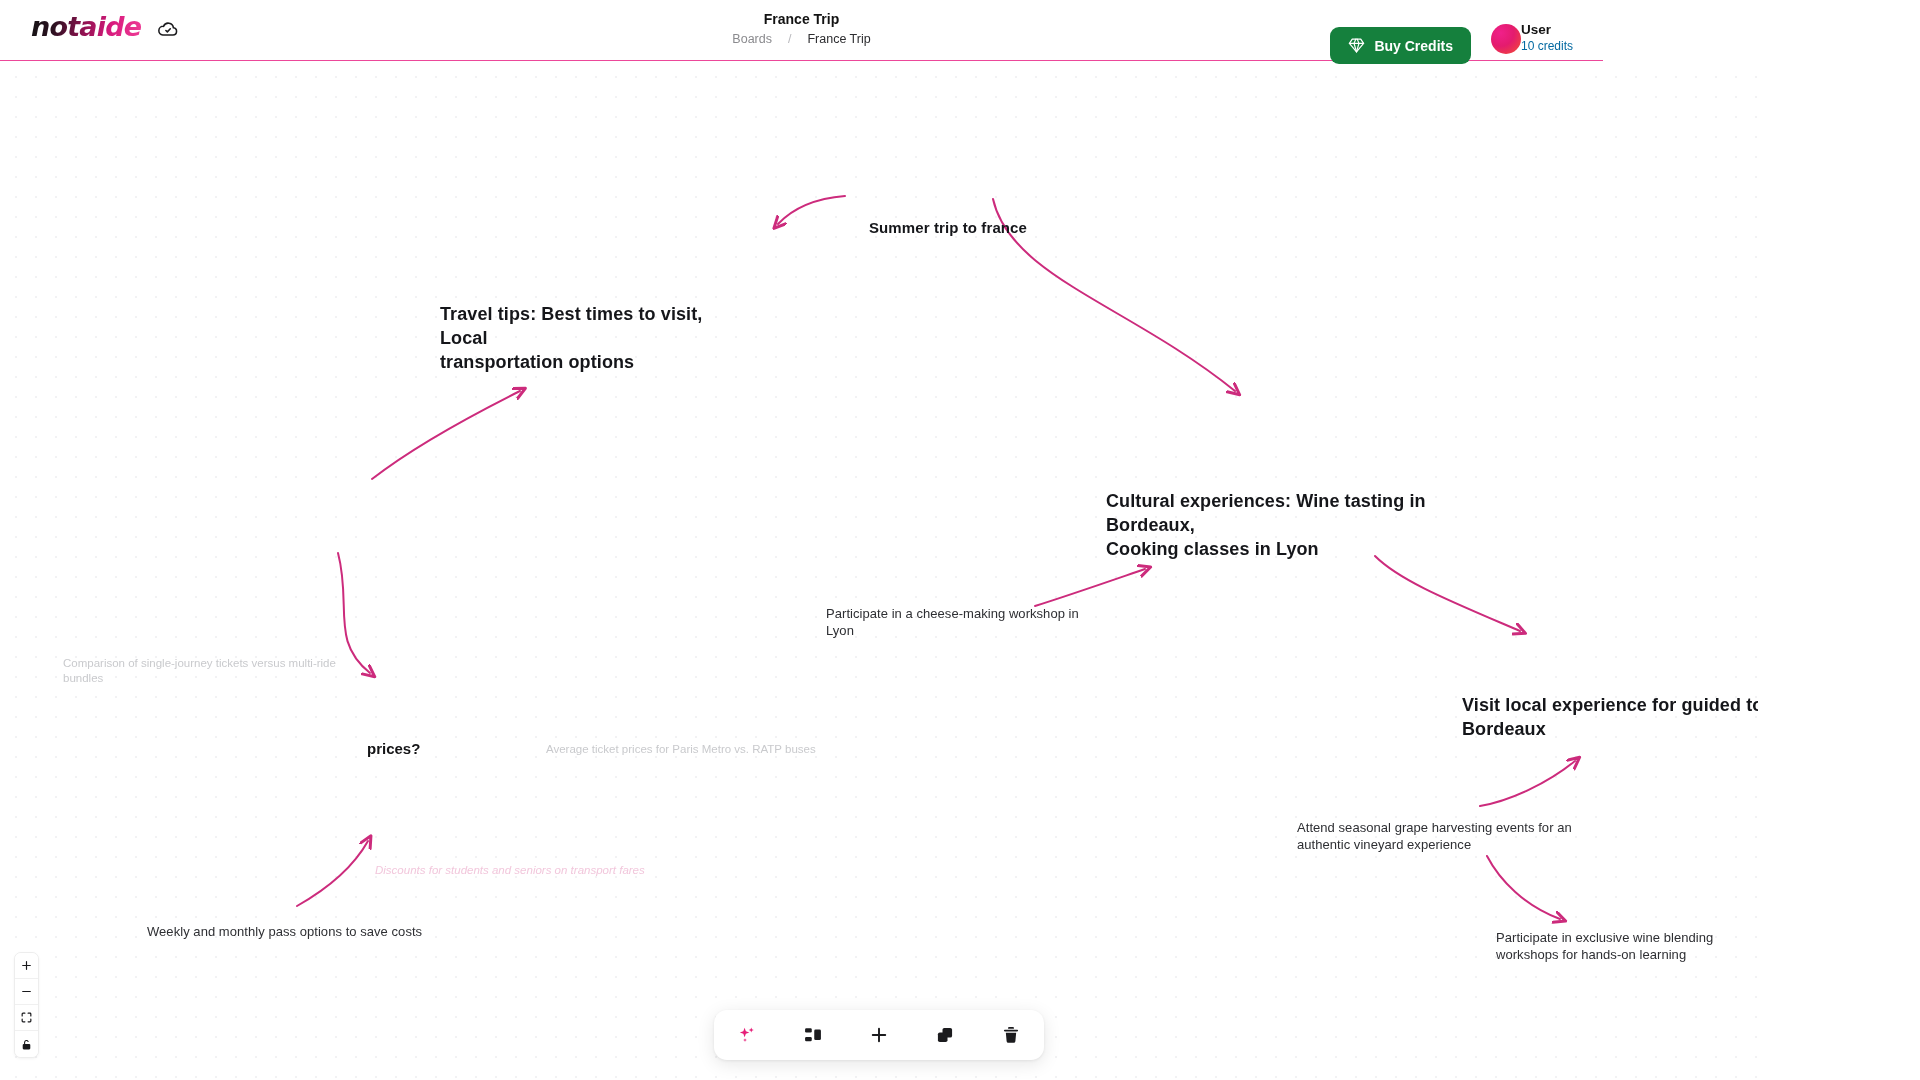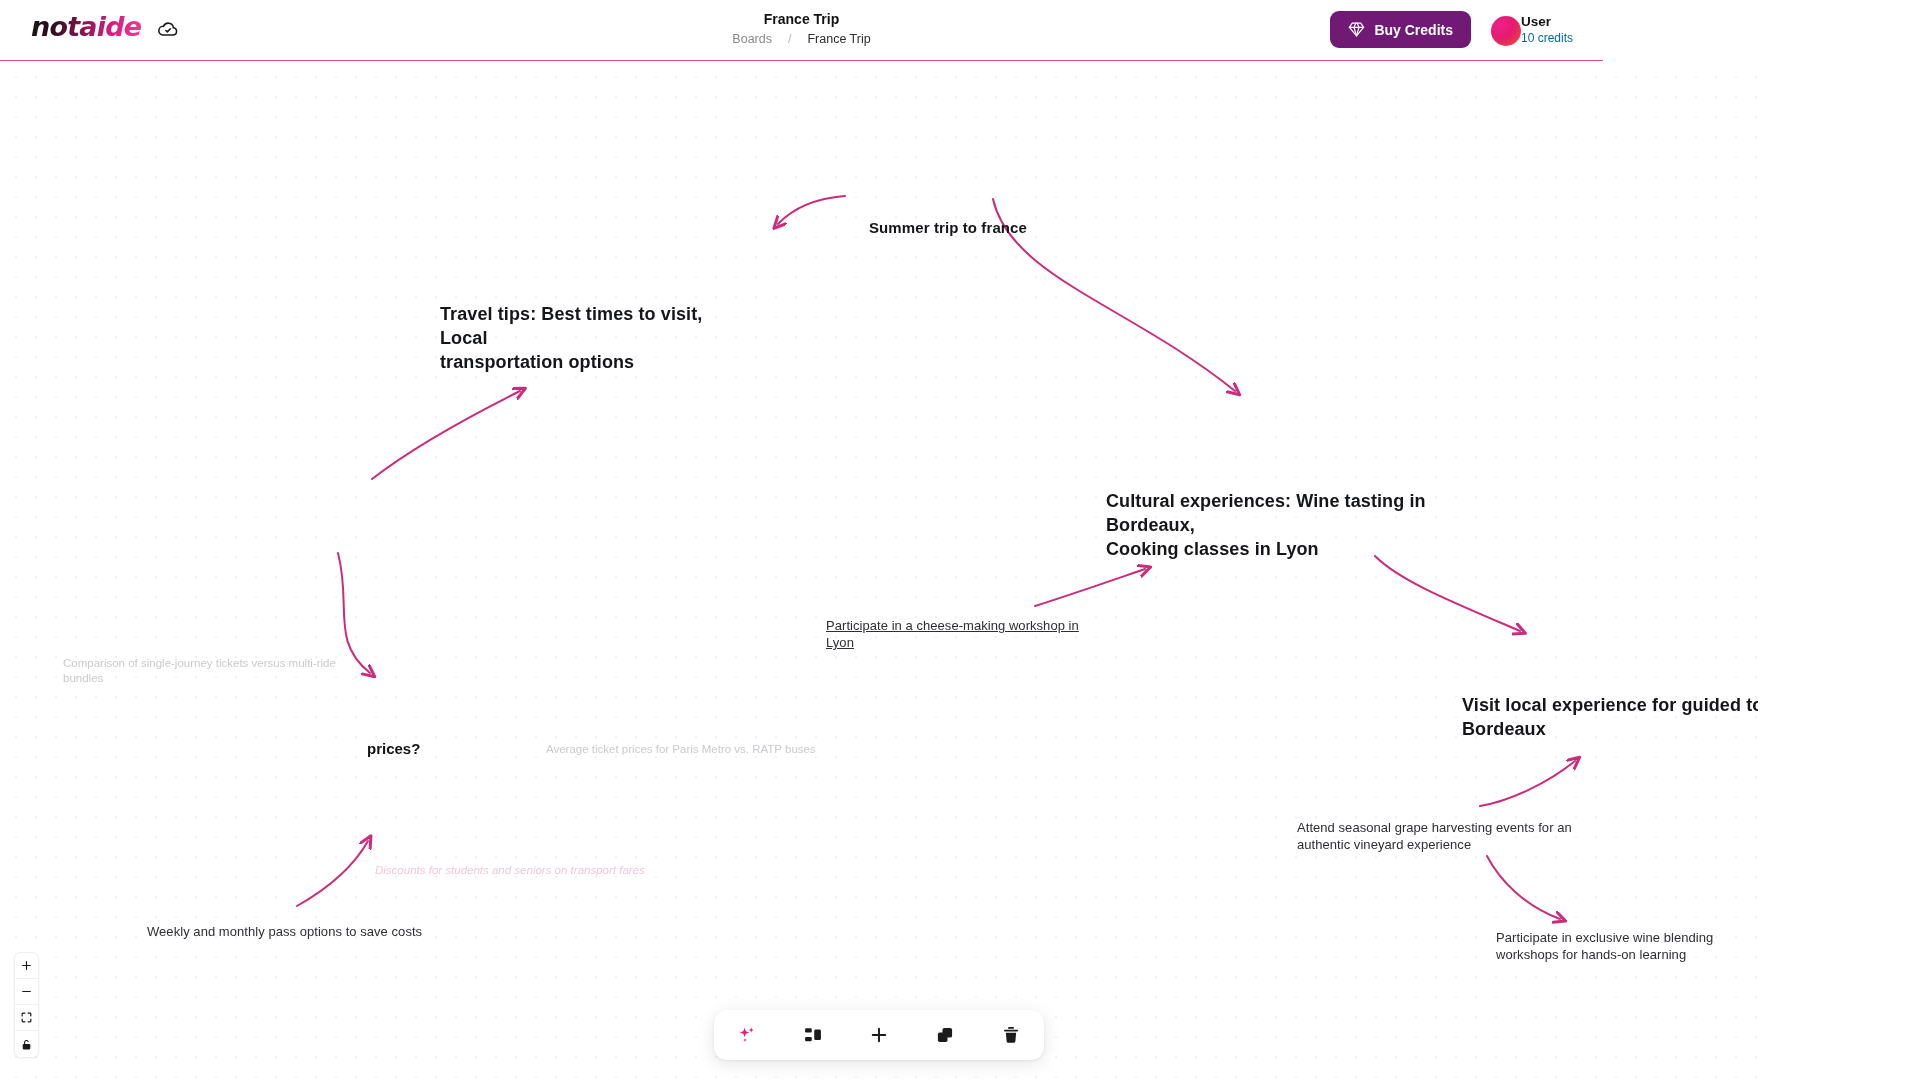--- a/index.html
+++ b/index.html
@@ -83,30 +83,31 @@
     top: 11px;
     display: flex;
     align-items: center;
     gap: 20px;
   }
 
   .buy-credits {
     display: inline-flex;
     align-items: center;
     gap: 9px;
-    background: #701a75;
+    background: #15803d;
     color: #fff;
     border: none;
     border-radius: 9px;
     height: 37px;
     padding: 0 18px;
     font-family: "Liberation Sans", sans-serif;
     font-size: 14px;
     font-weight: 700;
     cursor: pointer;
+    margin-top: 16px;
   }
   .gem-icon { width: 17px; height: 17px; display: block; }
 
   .user-chip { display: flex; align-items: flex-end; cursor: pointer; }
   .avatar {
     width: 30px; height: 30px; border-radius: 50%;
     background: radial-gradient(circle at 32% 30%, #f0208a 0%, #e41b6e 45%, #f4502f 100%);
   }
   .user-name { font-size: 13.5px; font-weight: 700; color: #141414; line-height: 16px; }
   .user-credits { font-size: 12px; color: #0369a1; line-height: 15px; margin-top: 1px; }
@@ -282,21 +283,21 @@
 bundles</div>
 
   <div class="node question" style="left:367px; top:678px; width:120px;">prices?</div>
 
   <div class="node ghost-gray" style="left:546px; top:681px; width:300px;">Average ticket prices for Paris Metro vs. RATP buses</div>
 
   <div class="node ghost-pink" style="left:375px; top:802px; width:290px;">Discounts for students and seniors on transport fares</div>
 
   <div class="node leaf" style="left:147px;  top:862px;  width:300px;">Weekly and monthly pass options to save costs</div>
 
-  <div class="node leaf" style="left:826px;  top:556px;  width:270px;text-decoration:underline;">Participate in a cheese-making workshop in
+  <div class="node leaf" style="left:826px;  top:544px;  width:270px;">Participate in a cheese-making workshop in
 Lyon</div>
 
   <div class="node branch" style="left:1462px; top:633px;  width:370px;">Visit local experience for guided tours in Bordeaux</div>
 
   <div class="node leaf" style="left:1496px; top:868px;  width:240px;">Participate in exclusive wine blending
 workshops for hands-on learning</div>
 
   <div class="node leaf" style="left:1297px; top:758px;  width:290px;">Attend seasonal grape harvesting events for an
 authentic vineyard experience</div>
 

